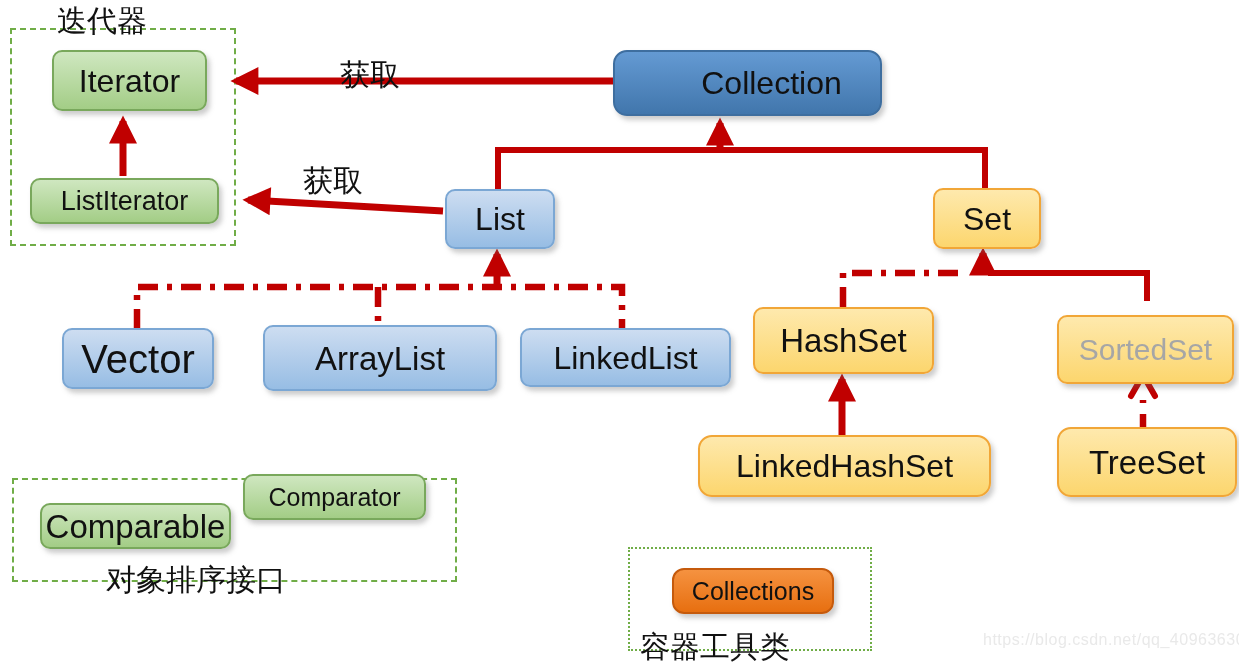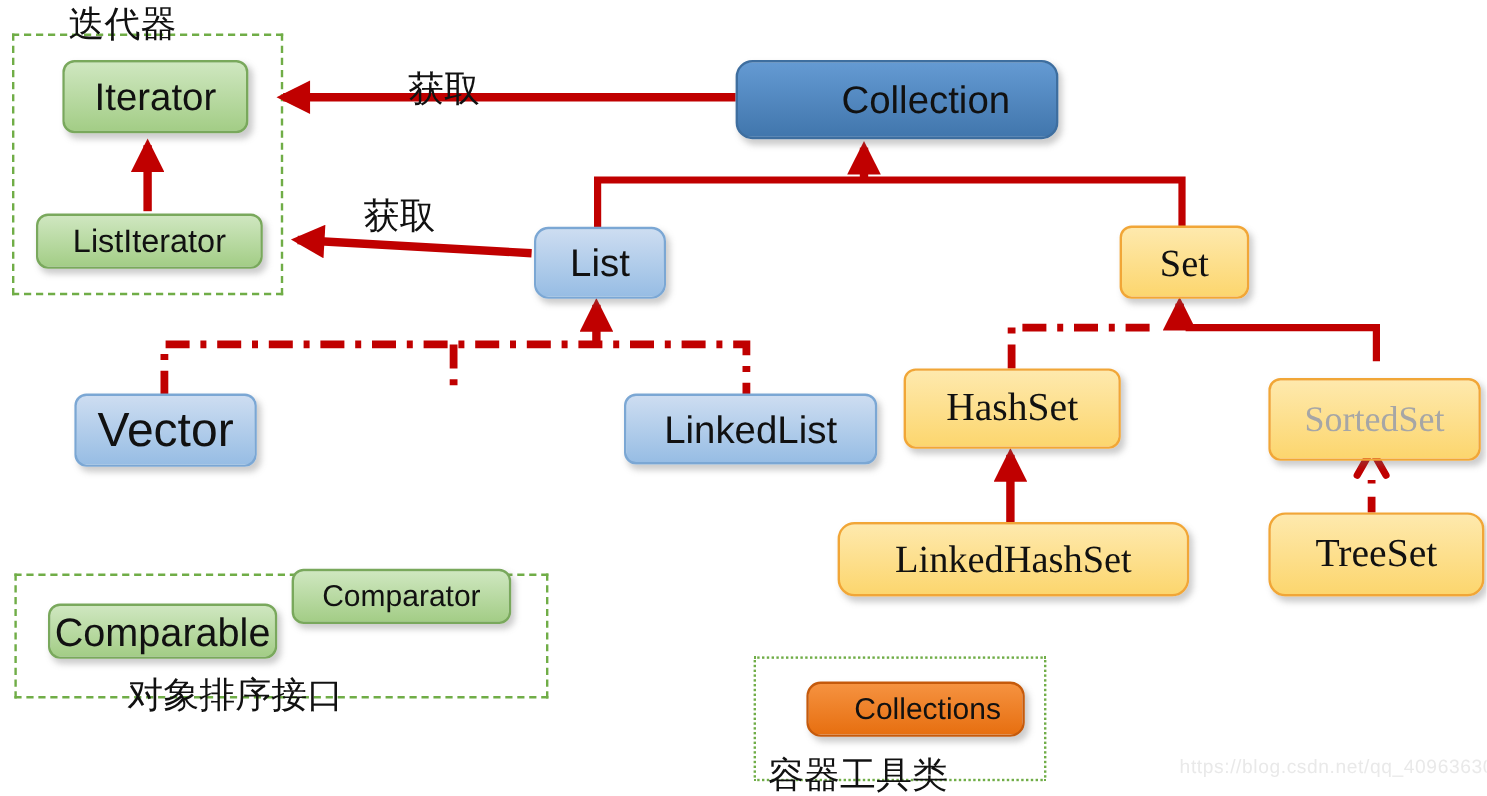--- a/index.html
+++ b/index.html
@@ -27,21 +27,21 @@
   .g-dashed{border:2px dashed var(--group-border,#70AD47);}
   .g-dotted{border:2px dotted var(--group-border,#70AD47);}
   .node{
     position:absolute; display:flex; align-items:center; justify-content:center;
     border-radius:10px; box-shadow:3px 4px 5px rgba(110,110,110,0.35);
     white-space:nowrap; line-height:1;
   }
   .green{background:linear-gradient(180deg,var(--green-top,#CFE7C0),var(--green-bot,#A3CD86)); border:2px solid var(--green-border,#79A85C);}
   .bluelight{background:linear-gradient(180deg,var(--blue-top,#CDDDF1),var(--blue-bot,#97BDE4)); border:2px solid var(--blue-border,#7BA7D4);}
   .bluedark{background:linear-gradient(180deg,var(--dblue-top,#649AD3),var(--dblue-bot,#4176AC)); border:2px solid var(--dblue-border,#3E6E9F); border-radius:14px;padding-left:48px;}
-  .yellow{background:linear-gradient(180deg,var(--yellow-top,#FEE9AD),var(--yellow-bot,#FCD66E)); border:2px solid var(--yellow-border,#F1A637);font-family:Liberation Serif, serif;}
+  .yellow{background:linear-gradient(180deg,var(--yellow-top,#FEE9AD),var(--yellow-bot,#FCD66E)); border:2px solid var(--yellow-border,#F1A637);}
   .orange{background:linear-gradient(180deg,var(--orange-top,#F59240),var(--orange-bot,#E76F10)); border:2px solid var(--orange-border,#C55A0C); border-radius:12px;}
   .muted{color:var(--sortedset-text,#A6A6A6);margin-top:12px;}
   .label{
     position:absolute; text-align:left; line-height:1.15;
     font-family:"DejaVu Serif","Liberation Serif",serif;
   }
   .watermark{
     position:absolute; left:983px; top:631px; font-size:16px;
     color:var(--watermark,#E9E9E9); font-family:"Liberation Sans",sans-serif;
     letter-spacing:0.5px;
@@ -74,31 +74,32 @@
     <line class="solid" x1="983" y1="274" x2="983" y2="253" marker-end="url(#ah)"></line>
     <path class="solid thin" d="M988,273 H1147 V301"></path>
     <line class="solid" x1="842" y1="435" x2="842" y2="379" marker-end="url(#ah)"></line>
     <line class="dashed" x1="1143" y1="427" x2="1143" y2="400"></line>
     <polyline class="openhead" points="1131,396 1143,375 1155,396"></polyline>
   </svg>
 
   <div class="node green" style="left:52px;top:50px;width:151px;height:57px;font-size:32px;">Iterator</div>
   <div class="node green" style="left:30px;top:178px;width:185px;height:42px;font-size:27px;">ListIterator</div>
   <div class="node bluedark" style="left:613px;top:50px;width:217px;height:62px;font-size:32px;">Collection</div>
-  <div class="node bluelight" style="left:445px;top:189px;width:106px;height:56px;font-size:32px;border-radius:12px;">List</div>
+  <div class="node bluelight" style="left:445px;top:189px;width:106px;height:56px;font-size:32px;">List</div>
   <div class="node yellow" style="left:933px;top:188px;width:104px;height:57px;font-size:32px;">Set</div>
   <div class="node bluelight" style="left:62px;top:328px;width:148px;height:57px;font-size:40px;">Vector</div>
+  <div class="node bluelight" style="left:263px;top:325px;width:230px;height:62px;font-size:33px;">ArrayList</div>
   <div class="node bluelight" style="left:520px;top:328px;width:207px;height:55px;font-size:32px;">LinkedList</div>
   <div class="node yellow" style="left:753px;top:307px;width:177px;height:63px;font-size:33px;">HashSet</div>
   <div class="node yellow muted" style="left:1057px;top:303px;width:173px;height:65px;font-size:30px;">SortedSet</div>
   <div class="node yellow" style="left:698px;top:435px;width:289px;height:58px;font-size:32px;border-radius:14px;">LinkedHashSet</div>
   <div class="node yellow" style="left:1057px;top:427px;width:176px;height:66px;font-size:33px;border-radius:14px;">TreeSet</div>
   <div class="node green" style="left:40px;top:503px;width:187px;height:42px;font-size:33px;">Comparable</div>
   <div class="node green" style="left:243px;top:474px;width:179px;height:42px;font-size:25px;">Comparator</div>
-  <div class="node orange" style="left:672px;top:568px;width:158px;height:42px;font-size:25px;padding-left:20px;">Collections</div>
+  <div class="node orange" style="left:672px;top:568px;width:158px;height:42px;font-size:25px;">Collections</div>
 
   <div class="label" style="left:57px;top:4px;width:136px;font-size:30px;">迭代器</div>
   <div class="label" style="left:340px;top:58px;width:100px;font-size:30px;">获取</div>
   <div class="label" style="left:303px;top:164px;width:100px;font-size:30px;">获取</div>
   <div class="label" style="left:106px;top:563px;width:250px;font-size:30px;">对象排序接口</div>
   <div class="label" style="left:640px;top:630px;width:250px;font-size:30px;">容器工具类</div>
   <div class="watermark">https://blog.csdn.net/qq_40963630</div>
 
 </div>
 

